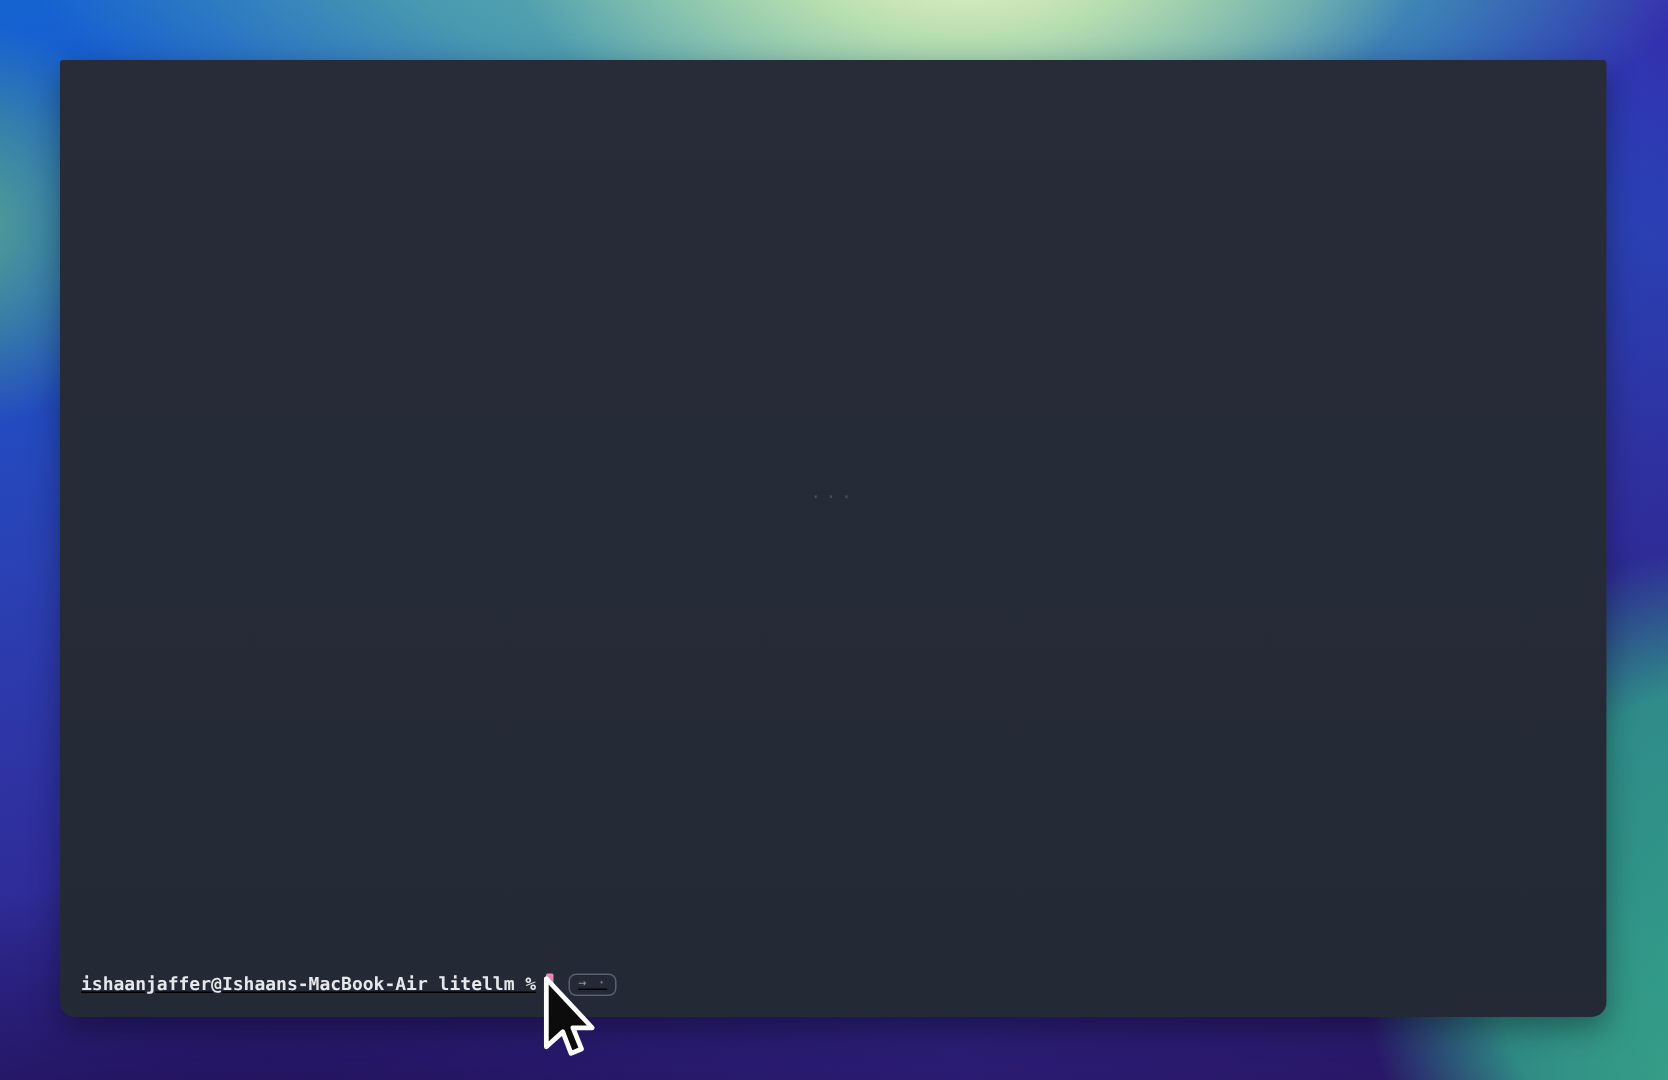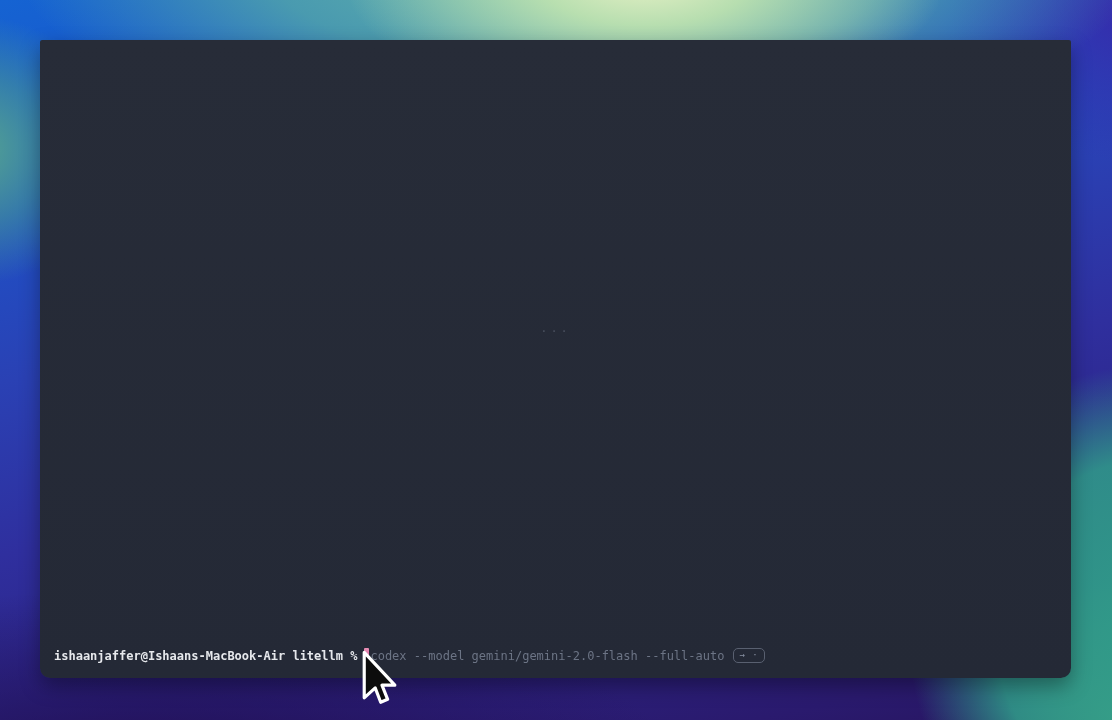--- a/index.html
+++ b/index.html
@@ -28,22 +28,22 @@
     border-radius:2px 2px 10px 10px;
     box-shadow:0 8px 20px rgba(0,0,0,0.35);
   }
   .term-body{position:absolute;inset:0 0 40px 0;}
   .loading-dots{
     position:absolute;top:284px;left:0;width:100%;text-align:center;
     color:rgba(150,160,180,0.30);font-size:12px;letter-spacing:3px;
   }
   .term-prompt-line{
     position:absolute;left:14px;right:0;bottom:14px;height:16px;
-    display:flex;align-items:flex-start;white-space:pre;
-    font-size:12px;line-height:16px;
+    display:flex;align-items:center;white-space:pre;
+    font-size:12px;line-height:16px;text-decoration:underline;
   }
   .shell-prompt{color:#e6e8ec;font-weight:bold;}
   .cursor-block{
     display:inline-block;width:5px;height:14px;margin:0 1px 0 7px;
     background:linear-gradient(#e98fb6,#cf5f97);border-radius:1px;
     flex:0 0 auto;
   }
   .autosuggestion{color:#6c7485;}
   .hint-pill{
     margin-left:9px;flex:0 0 auto;
@@ -61,21 +61,20 @@
 
   <div class="terminal-window">
 
     <div class="term-body">
       <div class="loading-dots">···</div>
     </div>
 
     <div class="term-prompt-line">
       <span class="shell-prompt">ishaanjaffer@Ishaans-MacBook-Air litellm %</span>
       <span class="cursor-block"></span>
-      <span class="autosuggestion">codex --model gemini/gemini-2.0-flash --full-auto</span>
       <span class="hint-pill">→ ·</span>
     </div>
 
   </div>
 
   <svg class="mouse-cursor" viewBox="0 0 18 30" xmlns="http://www.w3.org/2000/svg">
     <path d="M2,1 L2,22.5 L7.2,17.8 L9.8,24.6 L13.1,23.2 L10.4,16.5 L16.5,16.5 Z" fill="#0c0c0c" stroke="#ffffff" stroke-width="1.5" stroke-linejoin="round"></path>
   </svg>
 
 </div>

